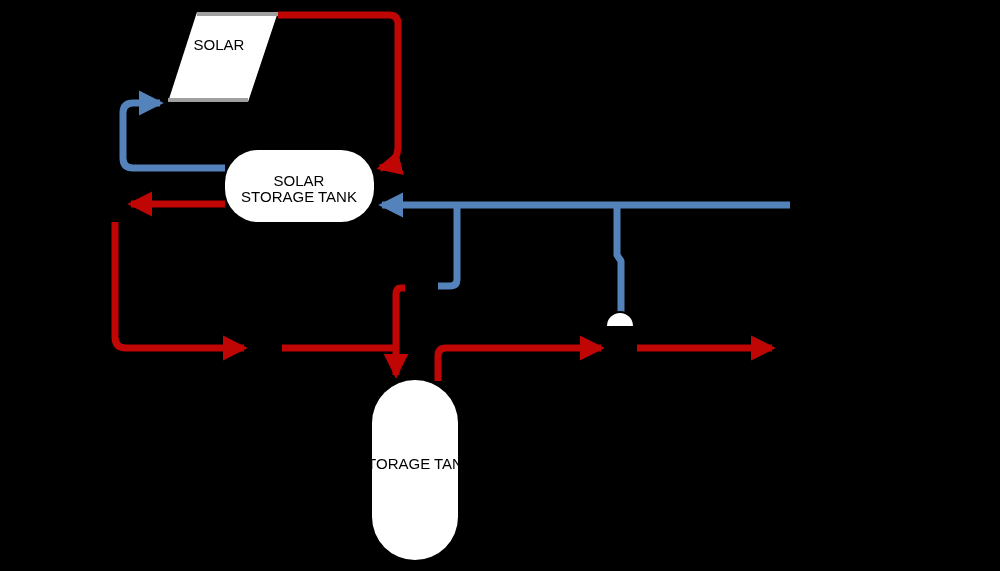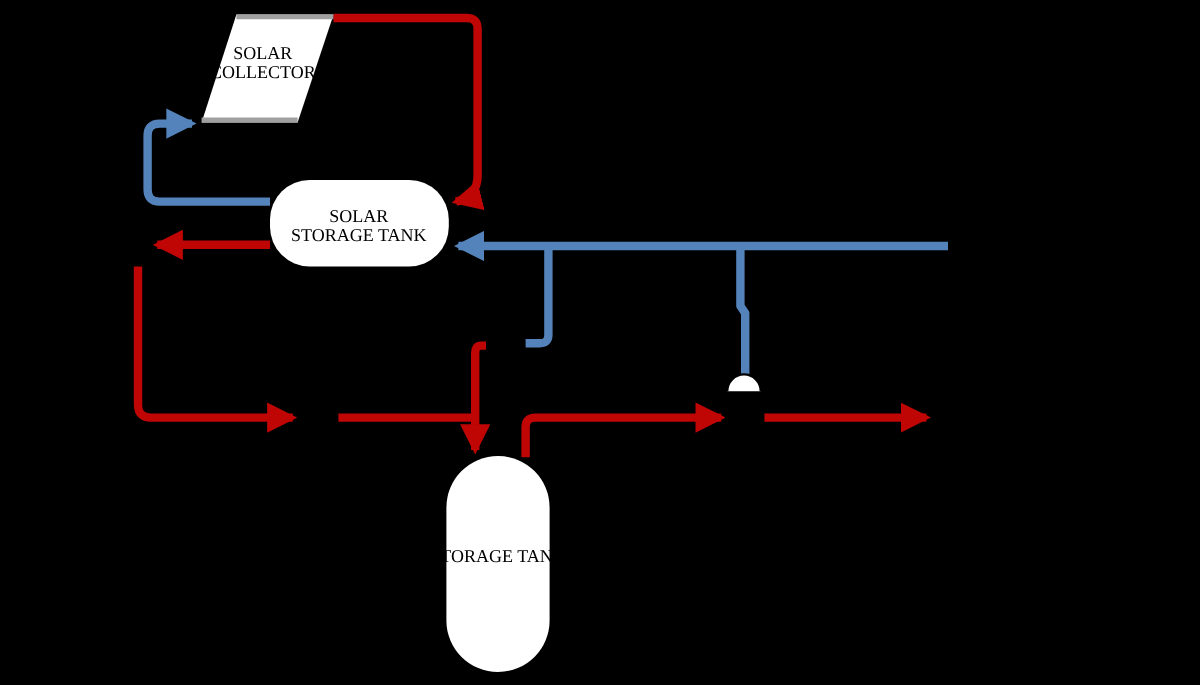--- a/index.html
+++ b/index.html
@@ -2,21 +2,21 @@
 <html><head>
 <meta charset="utf-8">
 <style>
   html, body { margin: 0; padding: 0; background: #000; }
   #canvas {
     position: relative;
     width: 1000px;
     height: 571px;
     background: #000;
     overflow: hidden;
-    font-family: Liberation Serif, serif;
+    font-family: Liberation Sans, sans-serif;
   }
   #diagram-svg { position: absolute; left: 0; top: 0; }
   .node-label {
     position: absolute;
     color: #000;
     text-align: center;
     white-space: nowrap;
     pointer-events: none;
   }
   .label-collector      { left: 139px; top: 37px;  width: 160px; font-size: 15px; line-height: 16px; }
@@ -67,21 +67,20 @@
     <path d="M457,205 L457,279 Q457,286 450,286 L438,286" stroke="#5383BA" stroke-width="7" fill="none" stroke-linejoin="round"></path>
 
     <path d="M617,205 L617,255 L621,261 L621,312" stroke="#5383BA" stroke-width="7" fill="none" stroke-linejoin="round"></path>
 
     <path d="M604,330 L604,362 L636,330 L636,362 Z" fill="#000000"></path>
     <path d="M606,326 A14,14 0 0 1 634,326" fill="#FFFFFF" stroke="#000000" stroke-width="2"></path>
   </svg>
 
   <div class="node-label label-collector">
     <div>SOLAR</div>
-    <div>COLLECTOR</div>
   </div>
 
   <div class="node-label label-solar-tank">
     <div>SOLAR</div>
     <div>STORAGE TANK</div>
   </div>
 
   <div class="node-label label-storage-tank">
     <div>STORAGE TANK</div>
   </div>

